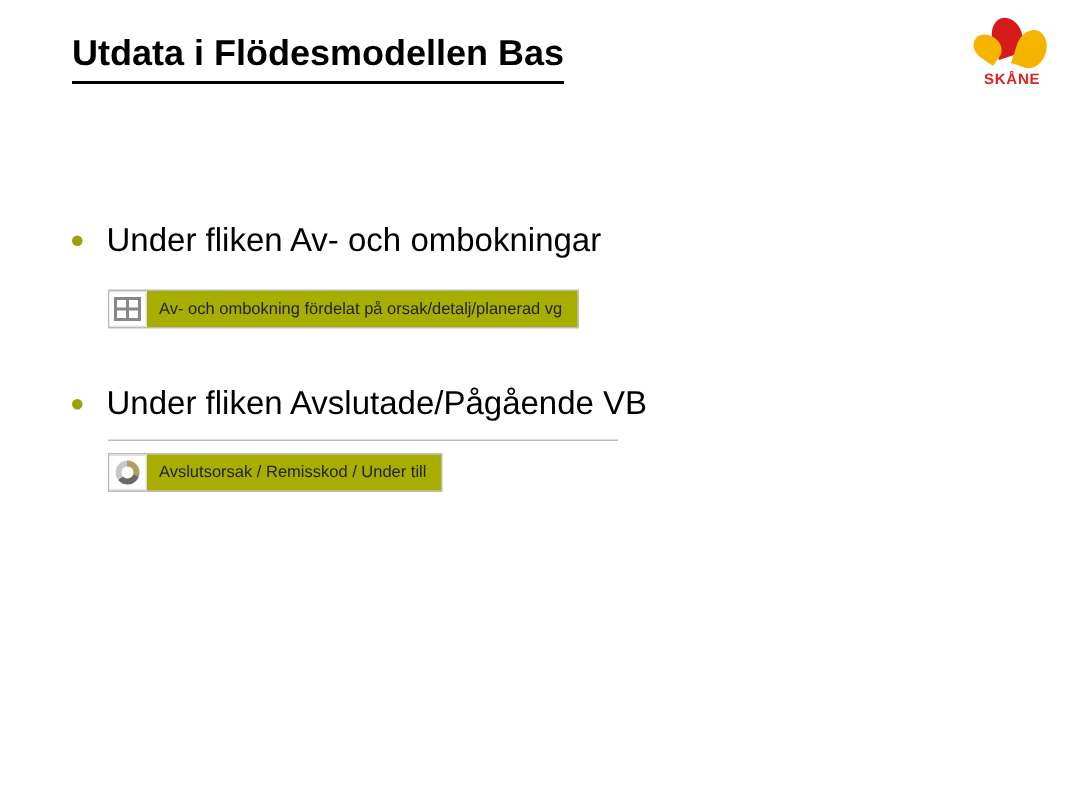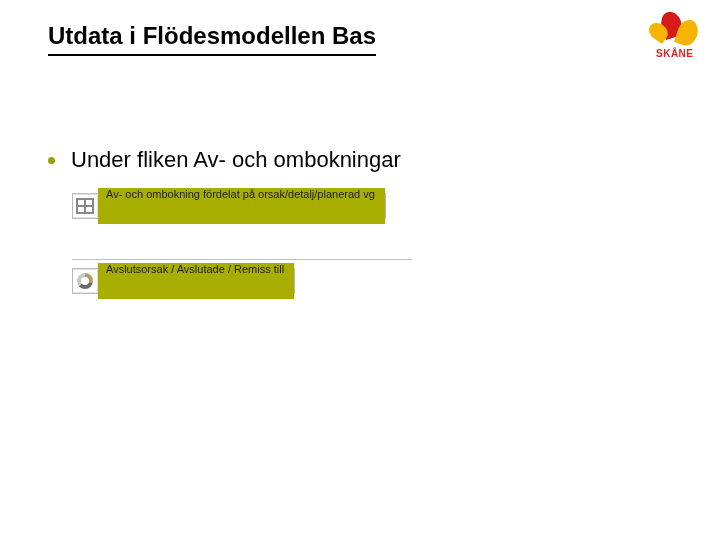--- a/index.html
+++ b/index.html
@@ -13,21 +13,21 @@
   .bullet{display:flex;align-items:flex-start;margin-bottom:10px}
   .dot{width:7px;height:7px;border-radius:50%;background:#9aa100;margin-top:11px;margin-right:16px;flex:0 0 auto}
   .bullet-text{font-size:22px;line-height:1.3}
   .tab-link{font-weight:400}
   .app-row{margin:8px 0 36px 24px;display:inline-flex;align-items:center;height:24px;border:1px solid #bbb;background:linear-gradient(#fdfdfd,#f0f0f0);box-shadow:0 0 0 1px #e3e3e3 inset}
   .app-icon{width:24px;height:22px;display:flex;align-items:center;justify-content:center;background:#fff;border-right:1px solid #ddd}
   .icon-grid{width:18px;height:16px;position:relative}
   .icon-grid .bar{position:absolute;background:#888}
   .icon-pie{width:16px;height:16px;border-radius:50%;background:conic-gradient(#b0a060 0 110deg,#6a6a6a 110deg 230deg,#c8c8c8 230deg 360deg);position:relative}
   .icon-pie::after{content:"";position:absolute;inset:4px;border-radius:50%;background:#fff}
-  .app-label-wrap{display:flex;align-items:flex-start;height:100%;background:#a7ae00;padding:0 10px 12px 8px}
+  .app-label-wrap{display:flex;align-items:center;height:100%;background:#a7ae00;padding:0 10px 0 8px}
   .app-label{font-size:11px;color:#222;white-space:nowrap}
   .sep{height:1px;background:#bfbfbf;margin:4px 0 6px 24px;width:340px}
 </style>
 </head>
 <body>
 
 <div class="slide">
 
   <h1 class="title">Utdata i Flödesmodellen Bas</h1>
 
@@ -59,24 +59,30 @@
           <div class="bar" style="left:8px;top:0;width:2px;height:16px"></div>
           <div class="bar" style="left:16px;top:0;width:2px;height:16px"></div>
         </div>
       </div>
       <div class="app-label-wrap">
         <span class="app-label">Av- och ombokning fördelat på orsak/detalj/planerad vg</span>
       </div>
     </div>
 
     
+    <div class="bullet">
+      <div class="dot"></div>
+      <div class="bullet-text">
+        <span>Under fliken </span><span class="tab-link">Avslutade/Pågående VB</span>
+      </div>
+    </div>
     <div class="sep"></div>
     <div class="app-row" style="margin-top:2px">
       <div class="app-icon">
         <div class="icon-pie"></div>
       </div>
       <div class="app-label-wrap">
-        <span class="app-label">Avslutsorsak / Avslutade / Remiss till</span>
+        <span class="app-label">Avslutsorsak / Remisskod / Under till</span>
       </div>
     </div>
 
   </div>
 </div>
 
 </body></html>

